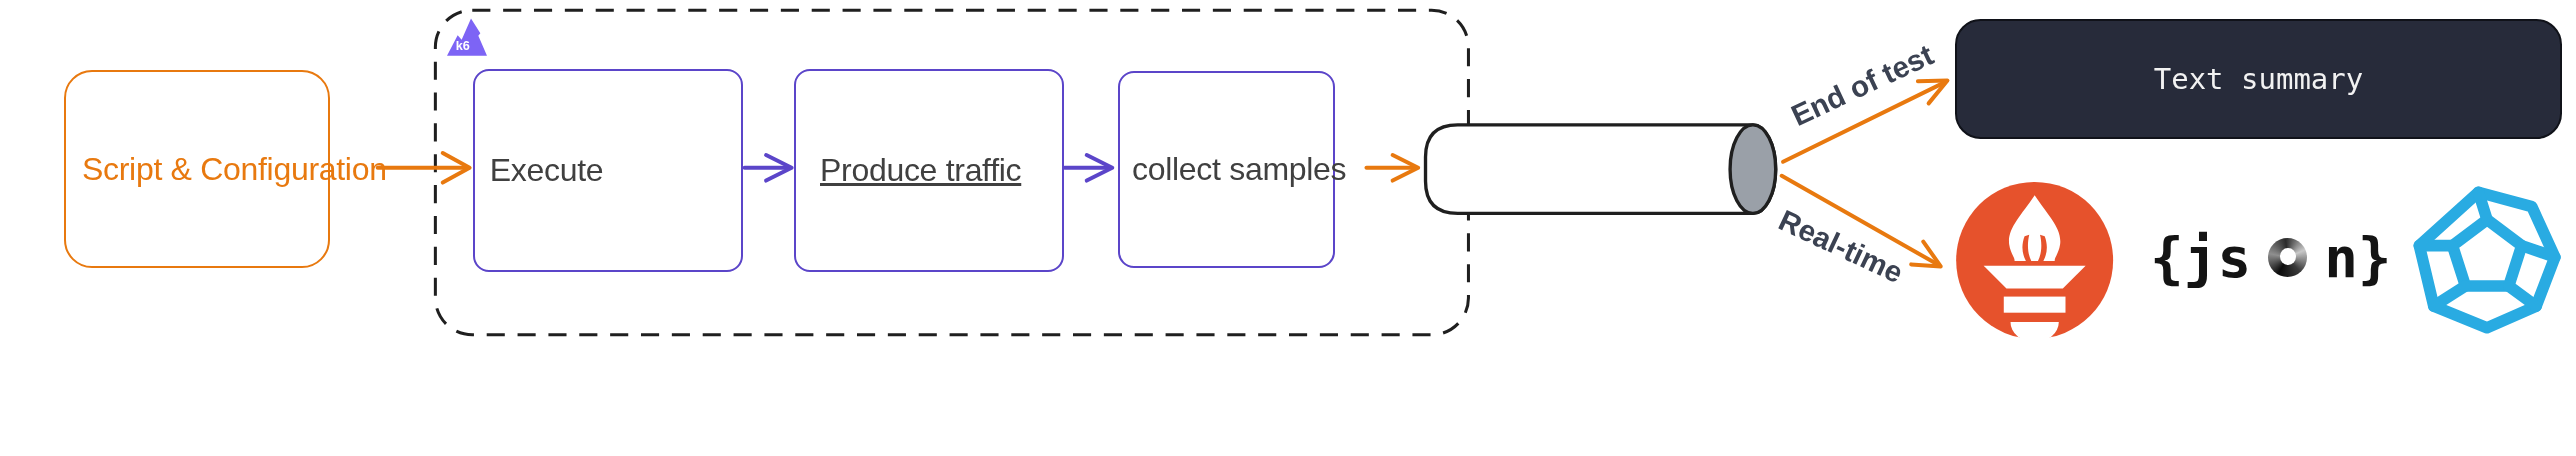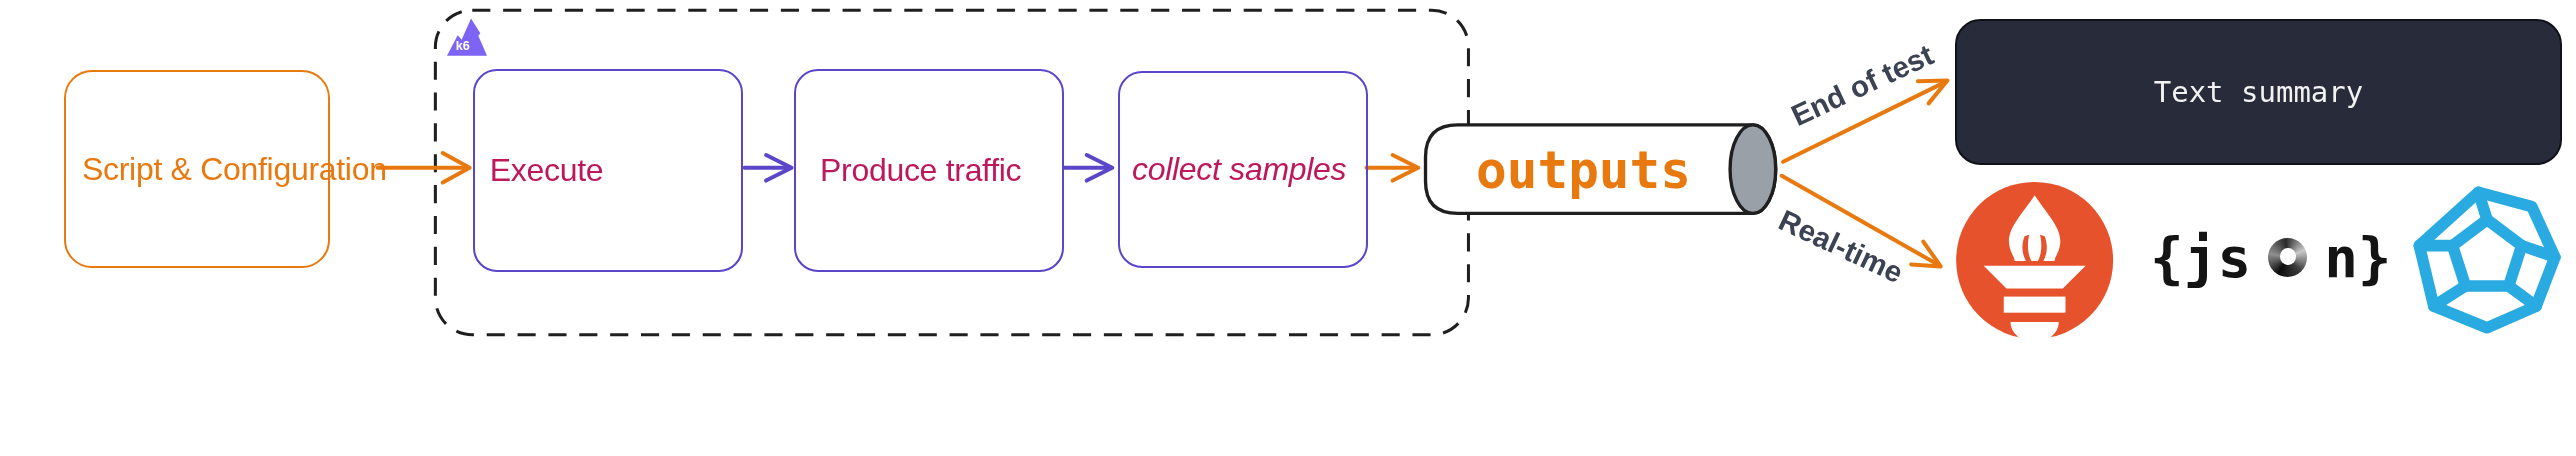--- a/index.html
+++ b/index.html
@@ -5,35 +5,35 @@
   html,body{margin:0;padding:0;background:#ffffff;}
   body{width:2576px;height:457px;position:relative;overflow:hidden;
        font-family:"Liberation Sans",sans-serif;}
   .canvas{position:absolute;inset:0;width:2576px;height:457px;}
   svg.overlay{position:absolute;left:0;top:0;width:2576px;height:457px;}
 
   .node{position:absolute;box-sizing:border-box;background:transparent;
         display:flex;align-items:center;font-size:32px;letter-spacing:-0.3px;}
   .node span{white-space:nowrap;}
   .orange-node{border:2.7px solid #e8790f;color:#e8790f;border-radius:28px;}
-  .purple-node{border:2.7px solid #5b45c9;color:#be185d;border-radius:24px;}
+  .purple-node{border:2.7px solid #5b45c9;color:#404040;border-radius:16px;}
 
   .box-script{left:64px;top:70px;width:266px;height:198px;padding-left:16px;}
   .box-execute{left:473px;top:69px;width:270px;height:203px;padding-left:14.8px;}
-  .box-produce{left:794px;top:69px;width:270px;height:203px;padding-left:24px;}
-  .box-collect{left:1118px;top:71px;width:250px;height:197px;padding-left:12px;font-style:italic;}
+  .box-produce{left:794px;top:69px;width:270px;height:203px;padding-left:24px;text-decoration:underline;}
+  .box-collect{left:1118px;top:71px;width:217px;height:197px;padding-left:12px;}
 
   .k6-badge{position:absolute;left:447px;top:17.4px;width:40px;height:39px;text-align:center;}
 
   .outputs-label{position:absolute;left:1436px;top:133px;width:295px;height:74px;
     display:flex;align-items:center;justify-content:center;
     font-family:"DejaVu Sans Mono","Liberation Mono",monospace;
     font-weight:bold;font-size:51px;color:#e8790f;}
 
-  .text-summary-box{position:absolute;left:1955px;top:19px;width:607px;height:146px;
+  .text-summary-box{position:absolute;left:1955px;top:19px;width:607px;height:120px;
     background:#272b3a;border:2.7px solid #101219;border-radius:25.5px;box-sizing:border-box;
     display:flex;align-items:center;justify-content:center;
     font-family:"DejaVu Sans Mono","Liberation Mono",monospace;
     font-size:29px;color:#f2f2f2;}
 
   .edge-label{position:absolute;color:#3b4252;font-size:29.5px;font-weight:600;
     white-space:nowrap;transform-origin:left top;}
   .label-endoftest{left:1786px;top:102px;transform:rotate(-25deg);}
   .label-realtime{left:1788px;top:203px;transform:rotate(25deg);}
 
@@ -126,21 +126,20 @@
   <div class="node purple-node box-execute">
     <span>Execute</span>
   </div>
   <div class="node purple-node box-produce">
     <span>Produce traffic</span>
   </div>
   <div class="node purple-node box-collect">
     <span>collect samples</span>
   </div>
 
-  <div class="outputs-label">outputs</div>
 
   <div class="edge-label label-endoftest">End of test</div>
   <div class="edge-label label-realtime">Real-time</div>
 
   <div class="text-summary-box">
     <span>Text summary</span>
   </div>
 
   <div class="json-logo">
     <span>{js</span>

